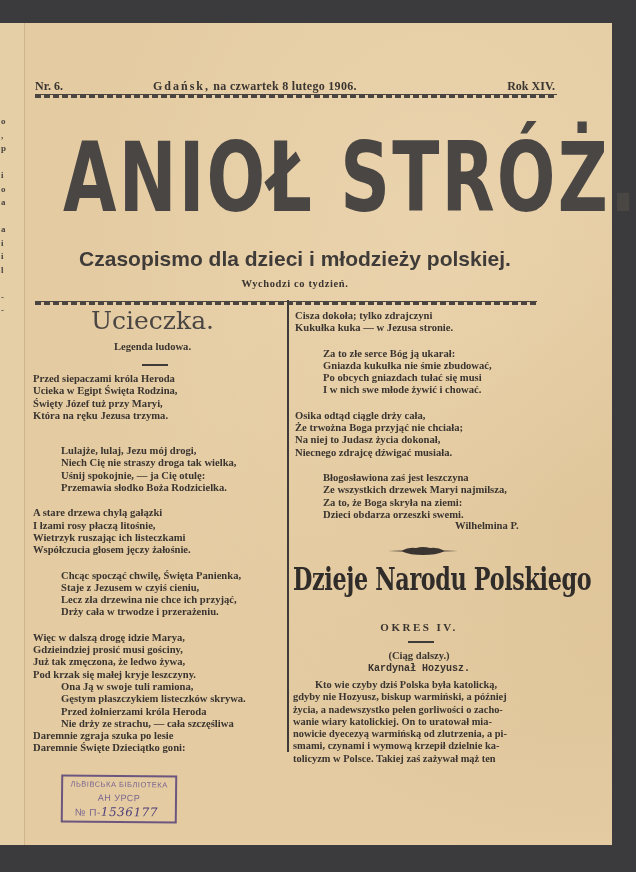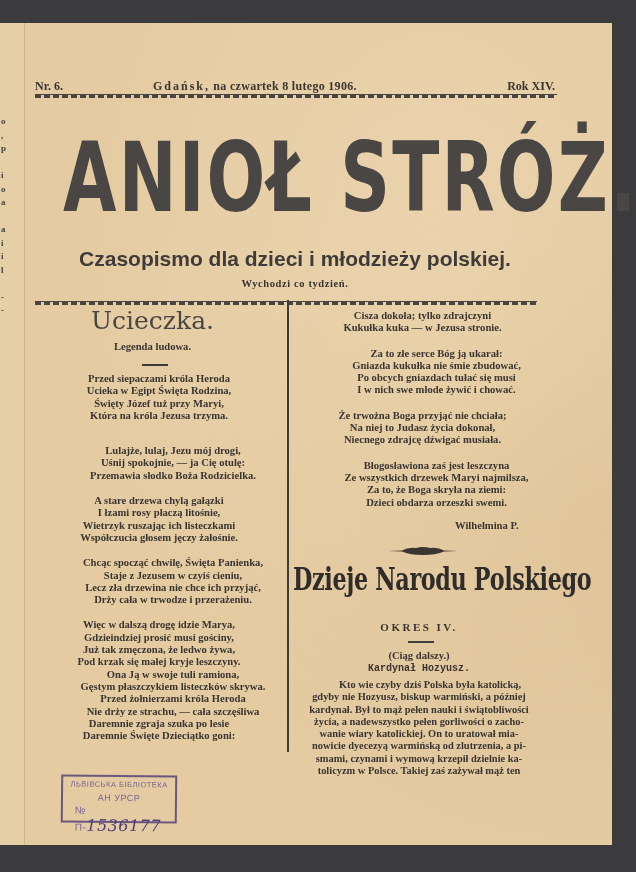--- a/index.html
+++ b/index.html
@@ -54,21 +54,21 @@
   .weekly {
     position: absolute; left: 10px; top: 255px; width: 520px; text-align: center;
     font-family: "Liberation Serif", serif; font-weight: bold; font-size: 10.5px;
     letter-spacing: 0.6px;
   }
   .col-divider {
     position: absolute; left: 262px; top: 277px; width: 2px; height: 452px;
     background: #3f3b38;
   }
   .col { position: absolute; font-family: "Liberation Serif", serif; font-weight: bold;
-         font-size: 10.6px; line-height: 12.3px; color: #3a3530; text-align: center; }
+         font-size: 10.6px; line-height: 12.3px; color: #3a3530; }
   .col .ln { white-space: nowrap; }
   .poem-title {
     position: absolute; left: 0; width: 255px; text-align: center;
     font-family: "DejaVu Serif", serif; font-weight: normal; font-size: 25px; color: #4a4644;
   }
   .center { text-align: center; }
   .short-rule { position: absolute; height: 2px; background: #3f3b38; }
   .dzieje-title {
     position: absolute; left: 268px; top: 538px; width: 360px;
     font-family: "DejaVu Serif", serif; font-weight: bold; font-size: 31px; color: #302c2a;
@@ -84,21 +84,21 @@
   }
   .stamp {
     position: absolute; left: 36px; top: 752px; width: 112px; height: 44px;
     border: 2px solid #6c5680; color: #7a6690;
     font-family: "Liberation Sans", sans-serif; font-size: 7.5px; letter-spacing: 0.5px;
     transform: rotate(0.6deg);
   }
   .stamp .s1 { position: absolute; left: 4px; top: 3px; width: 104px; text-align: center; }
   .stamp .s2 { position: absolute; left: 4px; top: 16px; width: 104px; text-align: center; font-size: 9px; }
   .stamp .s3 { position: absolute; left: 12px; top: 28px; font-size: 10px; }
-  .stamp .s3 .hand { font-family: "DejaVu Serif", serif; font-style: italic; font-size: 16px; color: #4d3d7a; }
+  .stamp .s3 .hand { font-family: "DejaVu Serif", serif; font-style: italic; font-size: 12px; color: #4d3d7a; }
 </style>
 </head>
 <body>
 
 <div class="left-strip">
   <div class="chars" id="leftChars"><div style="height: 13.5px;">o</div><div style="height: 13.5px;">,</div><div style="height: 13.5px;">p</div><div style="height: 13.5px;"></div><div style="height: 13.5px;">i</div><div style="height: 13.5px;">o</div><div style="height: 13.5px;">a</div><div style="height: 13.5px;"></div><div style="height: 13.5px;">a</div><div style="height: 13.5px;">i</div><div style="height: 13.5px;">i</div><div style="height: 13.5px;">l</div><div style="height: 13.5px;"></div><div style="height: 13.5px;">-</div><div style="height: 13.5px;">-</div></div>
 </div>
 
 <div class="page">
 
@@ -118,24 +118,25 @@
 
   <div class="poem-title" style="top:283px;">Ucieczka.</div>
   <div class="col center" style="left:0; top:318px; width:255px;">Legenda ludowa.</div>
   <div class="short-rule" style="left:117px; top:341px; width:26px;"></div>
 
   <div class="col" style="left:8px; top:350px; width:252px;" id="poemLeft">
       <div style="margin-bottom: 23px;">
         <div class="ln">Przed siepaczami króla Heroda</div>
         <div class="ln">Ucieka w Egipt Święta Rodzina,</div>
         <div class="ln">Święty Józef tuż przy Maryi,</div>
-        <div class="ln">Która na króla Jezusa trzyma.</div>
+        <div class="ln">Która na ręku Jezusa trzyma.</div>
       </div>
       <div style="margin-bottom: 13px; padding-left: 28px;">
         <div class="ln">Lulajże, lulaj, Jezu mój drogi,</div>
+        <div class="ln">Niech Cię nie straszy droga tak wielka,</div>
         <div class="ln">Uśnij spokojnie, — ja Cię otulę:</div>
         <div class="ln">Przemawia słodko Boża Rodzicielka.</div>
       </div>
       <div style="margin-bottom: 13px; margin-top: 8px;">
         <div class="ln">A stare drzewa chylą gałązki</div>
         <div class="ln">I łzami rosy płaczą litośnie,</div>
         <div class="ln">Wietrzyk ruszając ich listeczkami</div>
         <div class="ln">Współczucia głosem jęczy żałośnie.</div>
       </div>
       <div style="margin-bottom: 13px; padding-left: 28px;">
@@ -169,20 +170,21 @@
         <div class="ln">Cisza dokoła; tylko zdrajczyni</div>
         <div class="ln">Kukułka kuka — w Jezusa stronie.</div>
       </div>
       <div style="margin-bottom: 13px; padding-left: 28px;">
         <div class="ln">Za to złe serce Bóg ją ukarał:</div>
         <div class="ln">Gniazda kukułka nie śmie zbudować,</div>
         <div class="ln">Po obcych gniazdach tułać się musi</div>
         <div class="ln">I w nich swe młode żywić i chować.</div>
       </div>
       <div style="margin-bottom: 13px;">
+        <div class="ln">Osika odtąd ciągle drży cała,</div>
         <div class="ln">Że trwożna Boga przyjąć nie chciała;</div>
         <div class="ln">Na niej to Judasz życia dokonał,</div>
         <div class="ln">Niecnego zdrajcę dźwigać musiała.</div>
       </div>
       <div style="margin-bottom: 13px; padding-left: 28px;">
         <div class="ln">Błogosławiona zaś jest leszczyna</div>
         <div class="ln">Ze wszystkich drzewek Maryi najmilsza,</div>
         <div class="ln">Za to, że Boga skryła na ziemi:</div>
         <div class="ln">Dzieci obdarza orzeszki swemi.</div>
       </div>
@@ -194,21 +196,20 @@
   </svg>
 
   <div class="dzieje-title">Dzieje Narodu Polskiego</div>
   <div class="okres">OKRES IV.</div>
   <div class="short-rule" style="left:383px; top:618px; width:26px;"></div>
   <div class="col center" style="left:268px; top:627px; width:252px;">(Ciąg dalszy.)</div>
   <div class="col center" style="left:268px; top:640px; width:252px; font-size:10px;font-family:Liberation Mono, monospace;">Kardynał Hozyusz.</div>
   <div class="col prose" style="left:268px; top:656px; width:252px;" id="historyText">
       <div class="ln" style="padding-left: 22px;">Kto wie czyby dziś Polska była katolicką,</div>
       <div class="ln">gdyby nie Hozyusz, biskup warmiński, a później</div>
-      <div class="ln">kardynał. Był to mąż pełen nauki i świątobliwości</div>
       <div class="ln">życia, a nadewszystko pełen gorliwości o zacho-</div>
       <div class="ln">wanie wiary katolickiej. On to uratował mia-</div>
       <div class="ln">nowicie dyecezyą warmińską od zlutrzenia, a pi-</div>
       <div class="ln">smami, czynami i wymową krzepił dzielnie ka-</div>
       <div class="ln">tolicyzm w Polsce. Takiej zaś zażywał mąż ten</div>
     </div>
 
   <div class="stamp">
     <div class="s1">ЛЬВІВСЬКА БІБЛІОТЕКА</div>
     <div class="s2">АН УРСР</div>

